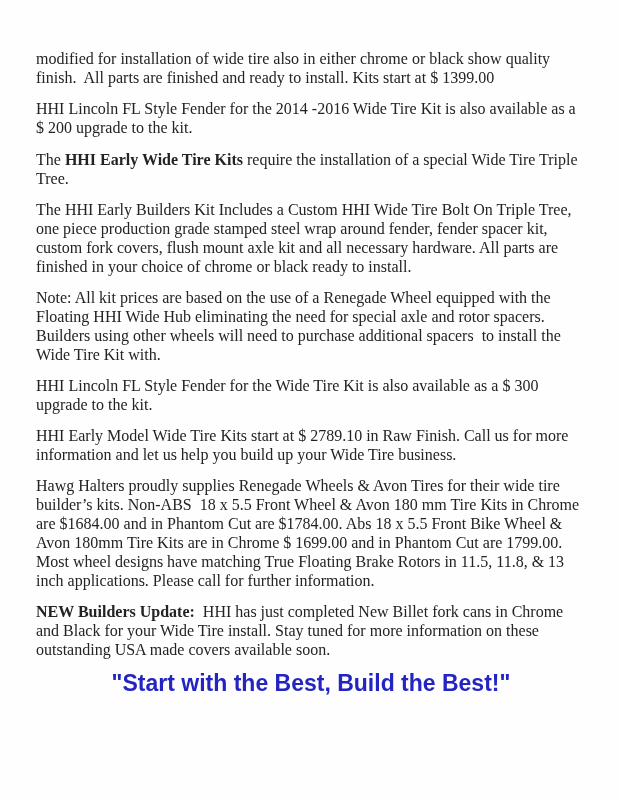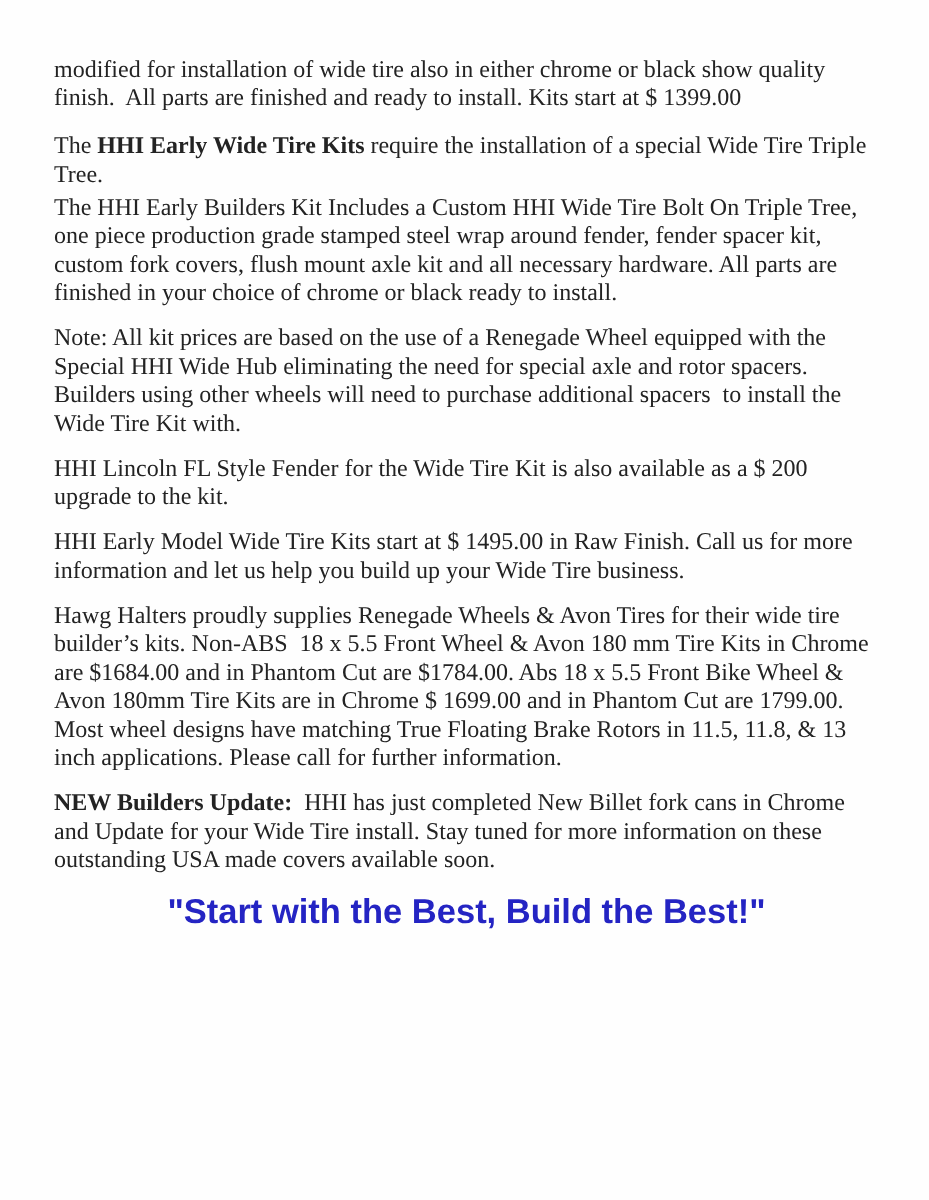--- a/index.html
+++ b/index.html
@@ -17,21 +17,21 @@
     width: 619px;
     height: 800px;
     background: #fefefe;
     padding: 37px 33px 0 36px;
     font-family: "Liberation Serif", "DejaVu Serif", serif;
     font-size: 16px;
     line-height: 19px;
     color: #232323;
   }
   .doc-body p.para {
-    margin: 0 0 11px 0;
+    margin: 12px 0 11px 0;
     white-space: pre-wrap;
   }
   .doc-body p.para.heading-gap {
     margin-top: 13px;
     margin-bottom: 3px;
   }
   .doc-body .run-bold {
     font-weight: bold;
   }
   .slogan {
@@ -44,22 +44,23 @@
     white-space: pre-wrap;
   }
 </style>
 </head>
 <body>
 
 <div class="page" style="background: rgb(254, 254, 254); color: rgb(35, 35, 35);">
   <div class="doc-body">
 
   <p class="para"><span class="run">modified for installation of wide tire also in either chrome or black show quality finish.  All parts are finished and ready to install. Kits start at $ 1399.00</span></p>
+      <p class="para"><span class="run">HHI Lincoln FL Style Fender for the 2014 -2016 Wide Tire Kit is also available as a $ 200 upgrade to the kit.</span></p>
       <p class="para heading-gap"><span class="run">The </span><span class="run-bold">HHI Early Wide Tire Kits</span><span class="run"> require the installation of a special Wide Tire Triple Tree.</span></p>
       <p class="para"><span class="run">The HHI Early Builders Kit Includes a Custom HHI Wide Tire Bolt On Triple Tree, one piece production grade stamped steel wrap around fender, fender spacer kit, custom fork covers, flush mount axle kit and all necessary hardware. All parts are finished in your choice of chrome or black ready to install.</span></p>
-      <p class="para"><span class="run">Note: All kit prices are based on the use of a Renegade Wheel equipped with the Special HHI Wide Hub eliminating the need for special axle and rotor spacers.  Builders using other wheels will need to purchase additional spacers  to install the Wide Tire Kit with.</span></p>
-      <p class="para"><span class="run">HHI Lincoln FL Style Fender for the Wide Tire Kit is also available as a $ 200 upgrade to the kit.</span></p>
-      <p class="para"><span class="run">HHI Early Model Wide Tire Kits start at $ 1495.00 in Raw Finish. Call us for more information and let us help you build up your Wide Tire business.</span></p>
+      <p class="para"><span class="run">Note: All kit prices are based on the use of a Renegade Wheel equipped with the Floating HHI Wide Hub eliminating the need for special axle and rotor spacers.  Builders using other wheels will need to purchase additional spacers  to install the Wide Tire Kit with.</span></p>
+      <p class="para"><span class="run">HHI Lincoln FL Style Fender for the Wide Tire Kit is also available as a $ 300 upgrade to the kit.</span></p>
+      <p class="para"><span class="run">HHI Early Model Wide Tire Kits start at $ 2789.10 in Raw Finish. Call us for more information and let us help you build up your Wide Tire business.</span></p>
       <p class="para"><span class="run">Hawg Halters proudly supplies Renegade Wheels &amp; Avon Tires for their wide tire builder’s kits. Non-ABS  18 x 5.5 Front Wheel &amp; Avon 180 mm Tire Kits in Chrome are $1684.00 and in Phantom Cut are $1784.00. Abs 18 x 5.5 Front Bike Wheel &amp; Avon 180mm Tire Kits are in Chrome $ 1699.00 and in Phantom Cut are 1799.00.  Most wheel designs have matching True Floating Brake Rotors in 11.5, 11.8, &amp; 13 inch applications. Please call for further information.</span></p>
-      <p class="para"><span class="run-bold">NEW Builders Update:</span><span class="run">  HHI has just completed New Billet fork cans in Chrome and Update for your Wide Tire install. Stay tuned for more information on these outstanding USA made covers available soon.</span></p>
+      <p class="para"><span class="run-bold">NEW Builders Update:</span><span class="run">  HHI has just completed New Billet fork cans in Chrome and Black for your Wide Tire install. Stay tuned for more information on these outstanding USA made covers available soon.</span></p>
     </div>
   <div class="slogan" style="color: rgb(36, 36, 195);">"Start with the Best, Build the Best!"</div>
 </div>
 
 </body></html>

